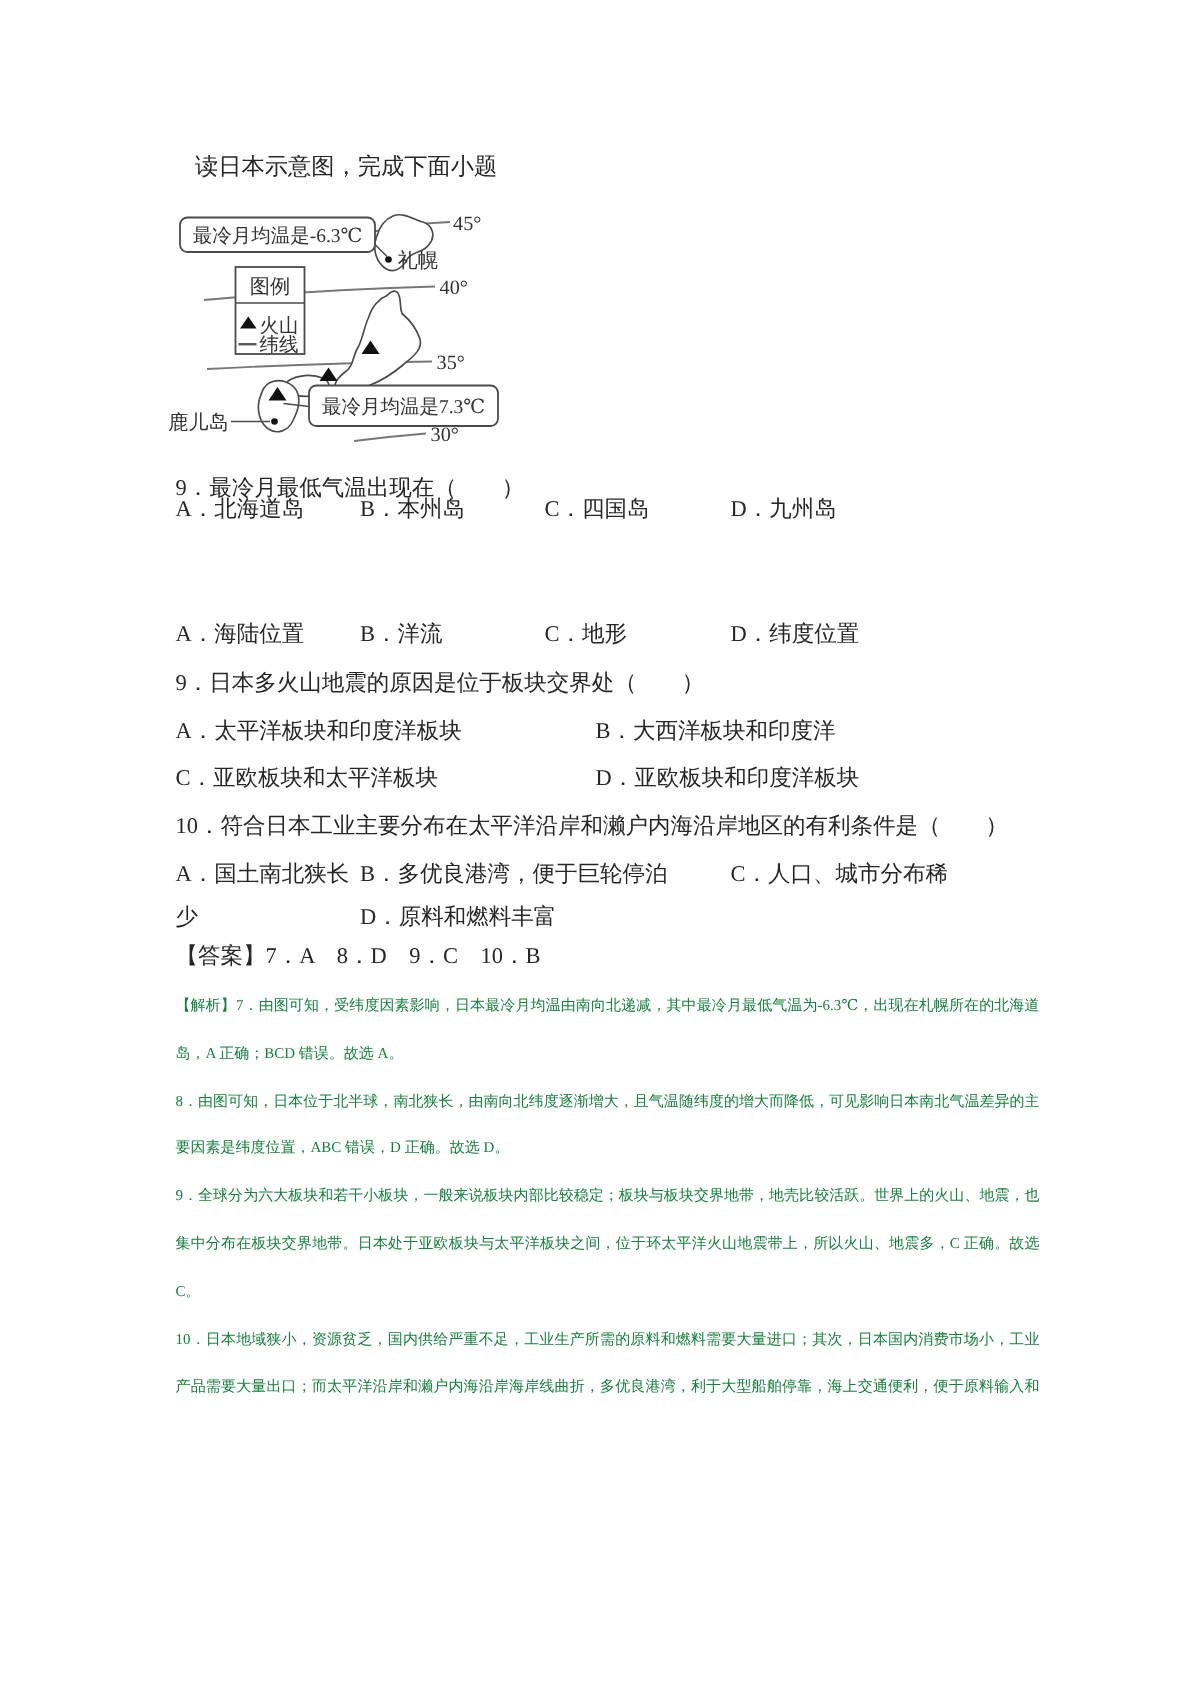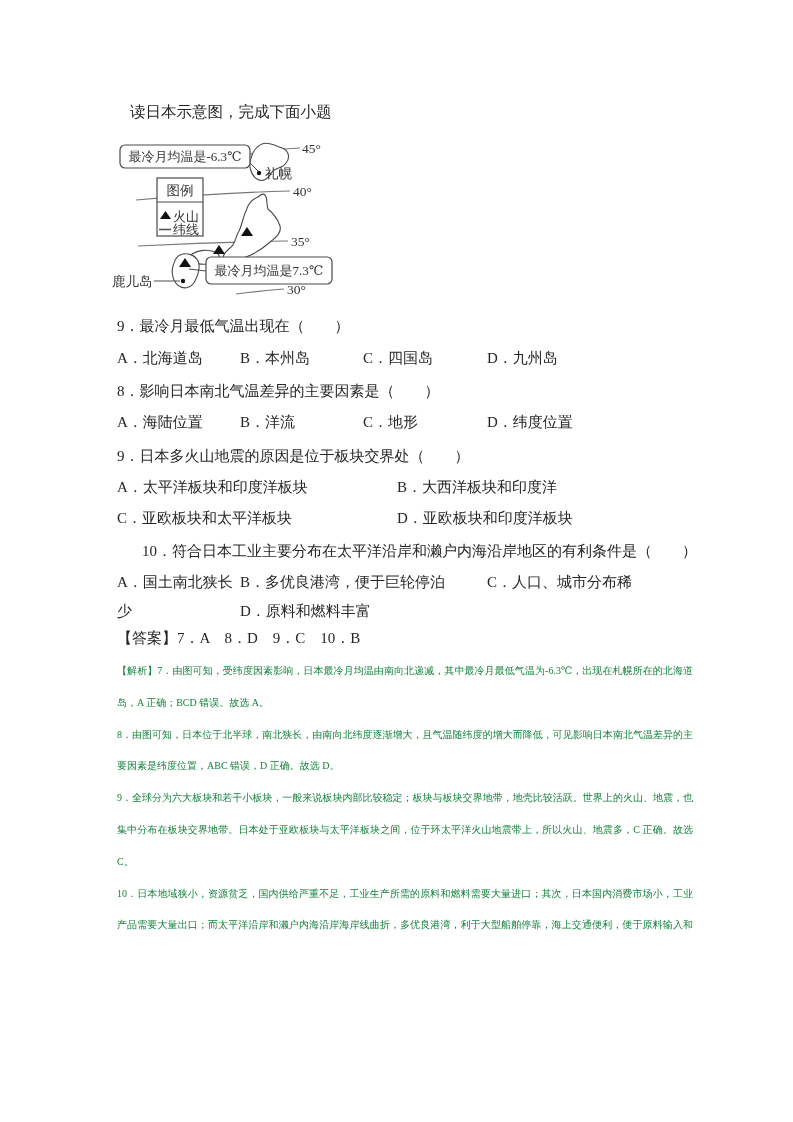--- a/index.html
+++ b/index.html
@@ -88,46 +88,45 @@
       <text x="2" y="152" font-size="13.5">鹿儿岛</text>
 
       <text x="192" y="19" font-size="13.5">45°</text>
       <text x="183" y="62" font-size="13.5">40°</text>
       <text x="181" y="112" font-size="13.5">35°</text>
       <text x="177" y="160" font-size="13.5">30°</text>
     </svg>
   </div>
 
   <div class="line" style="top:316px;">9．最冷月最低气温出现在（　　）</div>
-  <div class="opt-row" style="top:349px;text-align:right;">
+  <div class="opt-row" style="top:330px;text-align:right;">
     <span class="c0">A．北海道岛</span>
     <span class="c1">B．本州岛</span>
     <span class="c2">C．四国岛</span>
     <span class="c3">D．九州岛</span>
   </div>
 
-  <div class="line" style="top:381px;">8．影响日本南北气温差异的主要因素是（　　）</div>
   <div class="opt-row" style="top:413px;">
     <span class="c0">A．海陆位置</span>
     <span class="c1">B．洋流</span>
     <span class="c2">C．地形</span>
     <span class="c3">D．纬度位置</span>
   </div>
 
   <div class="line" style="top:446px;">9．日本多火山地震的原因是位于板块交界处（　　）</div>
   <div class="opt-row" style="top:478px;">
     <span class="c0">A．太平洋板块和印度洋板块</span>
     <span class="q9c">B．大西洋板块和印度洋</span>
   </div>
   <div class="opt-row" style="top:509px;text-align:center;">
     <span class="c0">C．亚欧板块和太平洋板块</span>
     <span class="q9c">D．亚欧板块和印度洋板块</span>
   </div>
 
-  <div class="line" style="top:541px;margin-left:25px;">10．符合日本工业主要分布在太平洋沿岸和濑户内海沿岸地区的有利条件是（　　）</div>
+  <div class="line" style="top:541px;">10．符合日本工业主要分布在太平洋沿岸和濑户内海沿岸地区的有利条件是（　　）</div>
   <div class="opt-row" style="top:573px;">
     <span class="c0">A．国土南北狭长</span>
     <span class="c1">B．多优良港湾，便于巨轮停泊</span>
     <span class="c3">C．人口、城市分布稀</span>
   </div>
   <div class="opt-row" style="top:602px;">
     <span class="c0">少</span>
     <span class="c1">D．原料和燃料丰富</span>
   </div>
 

